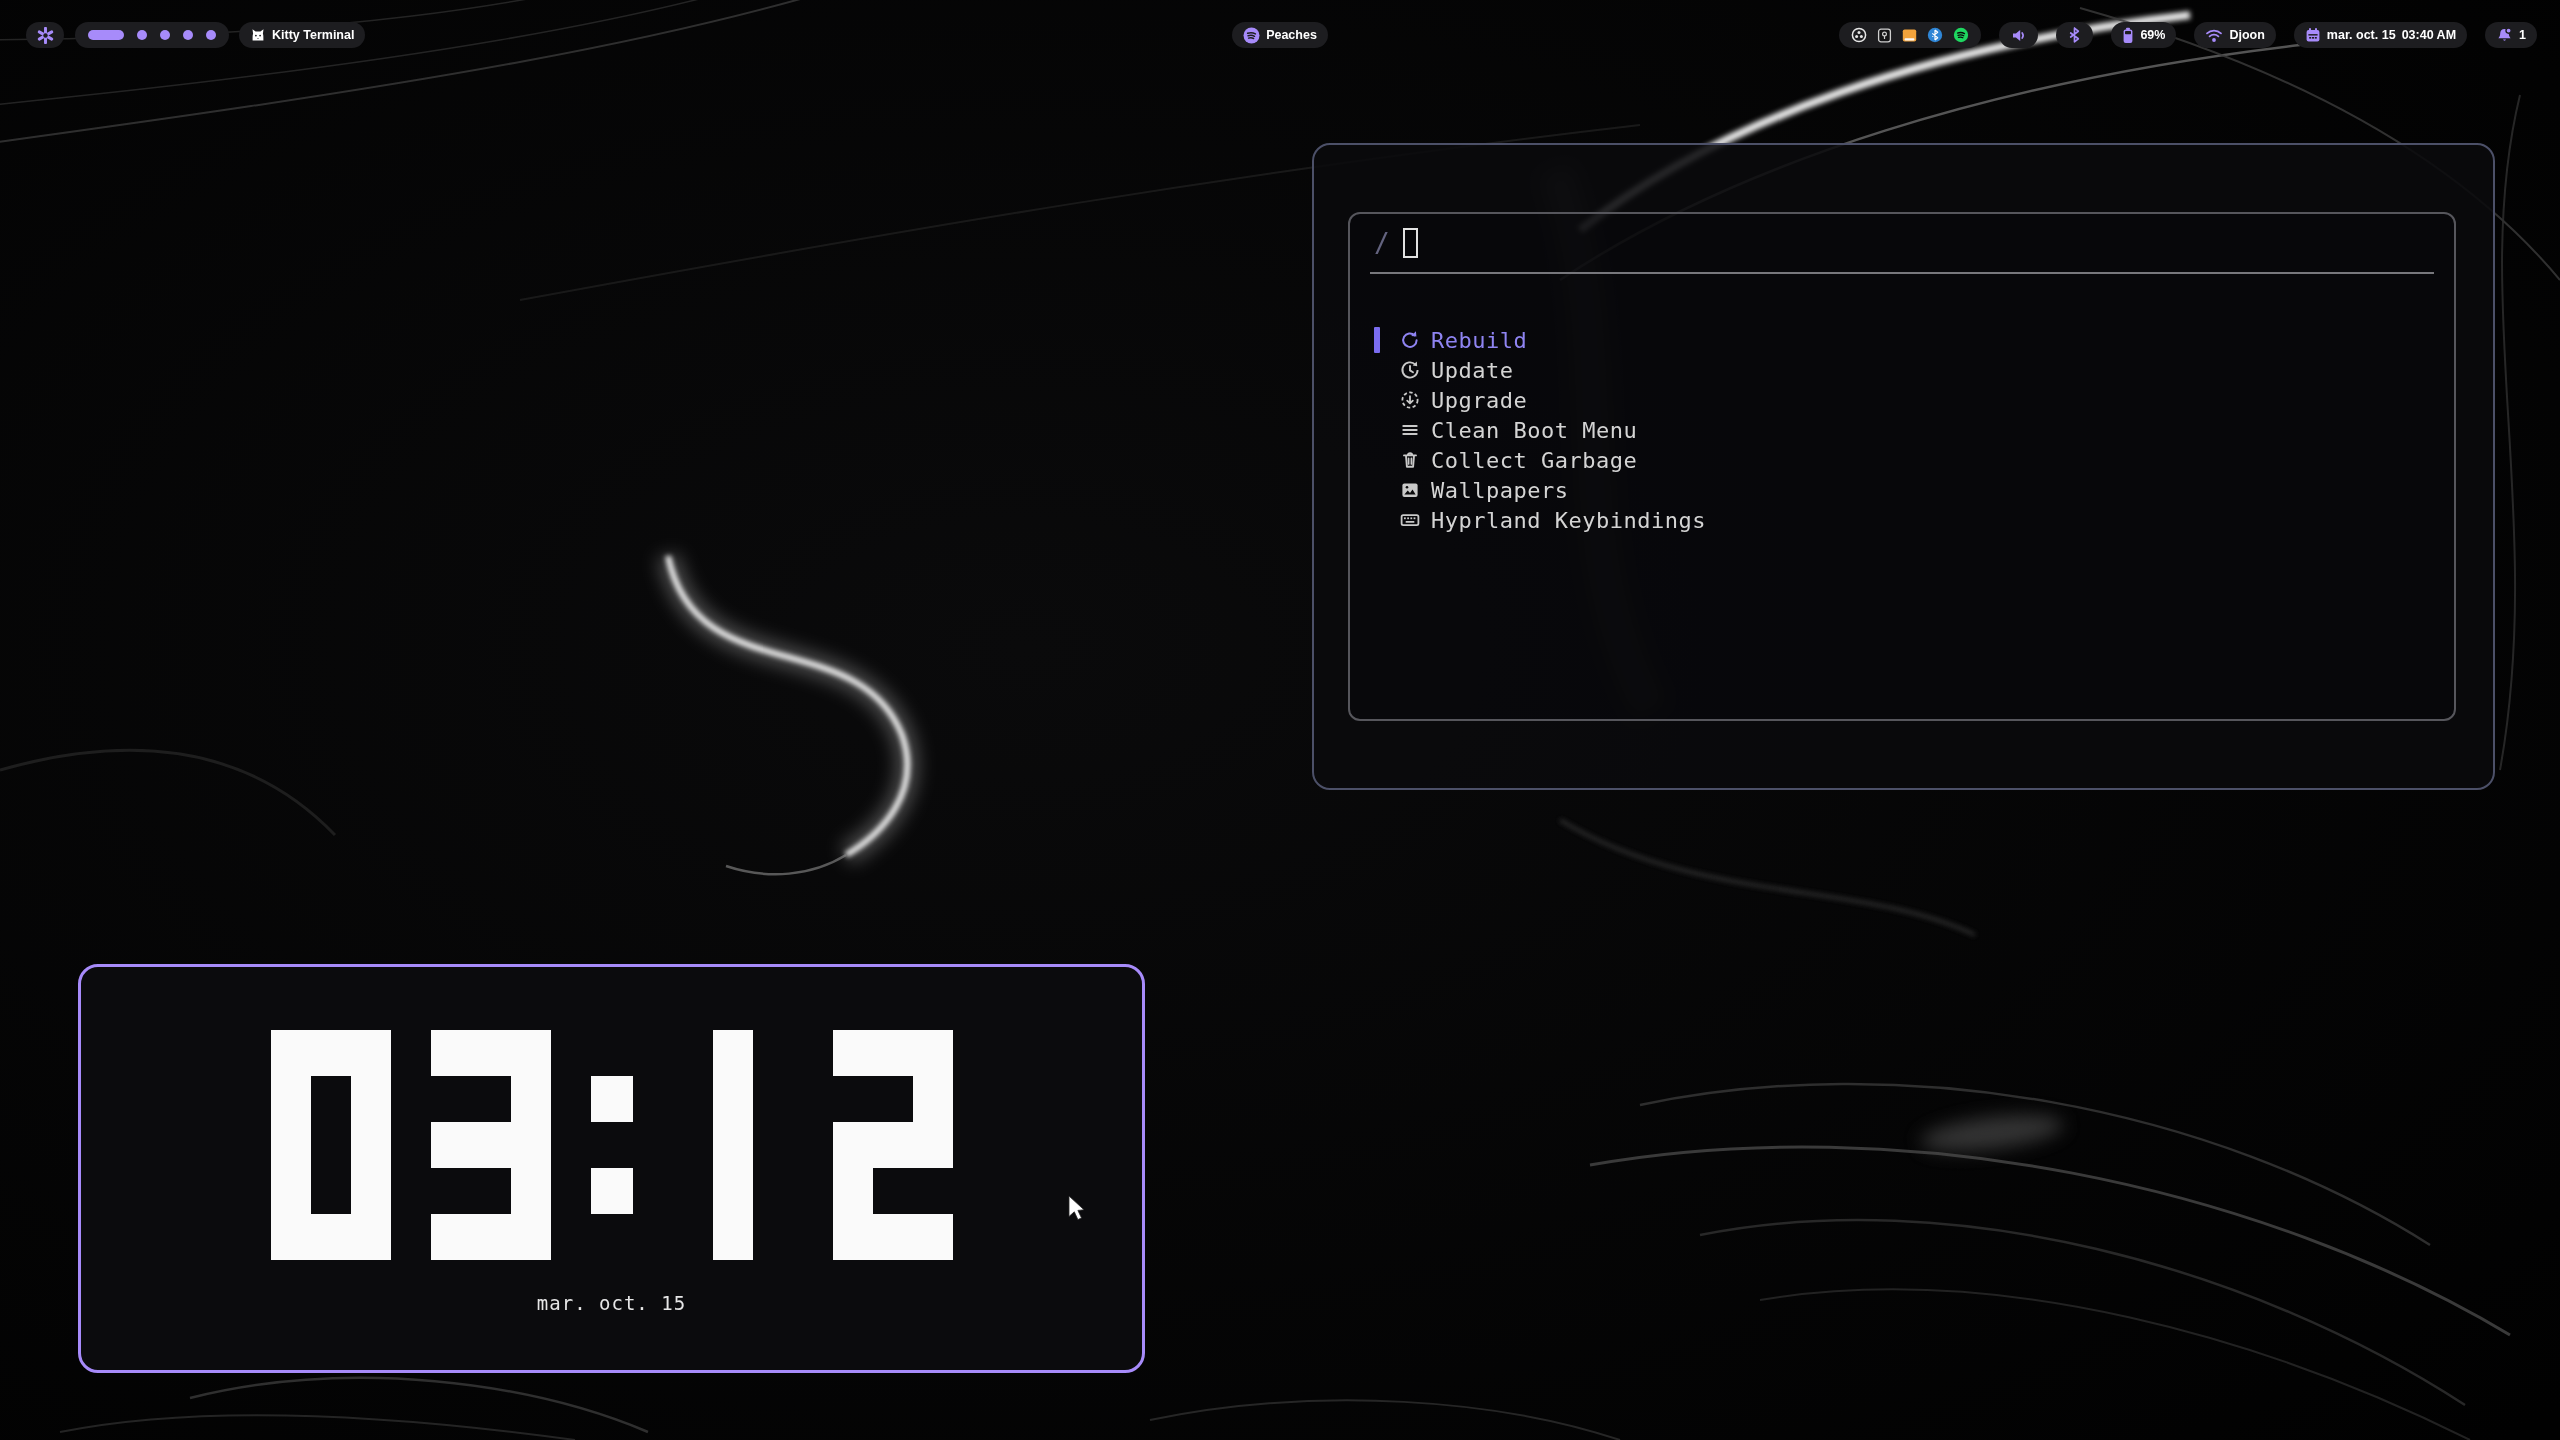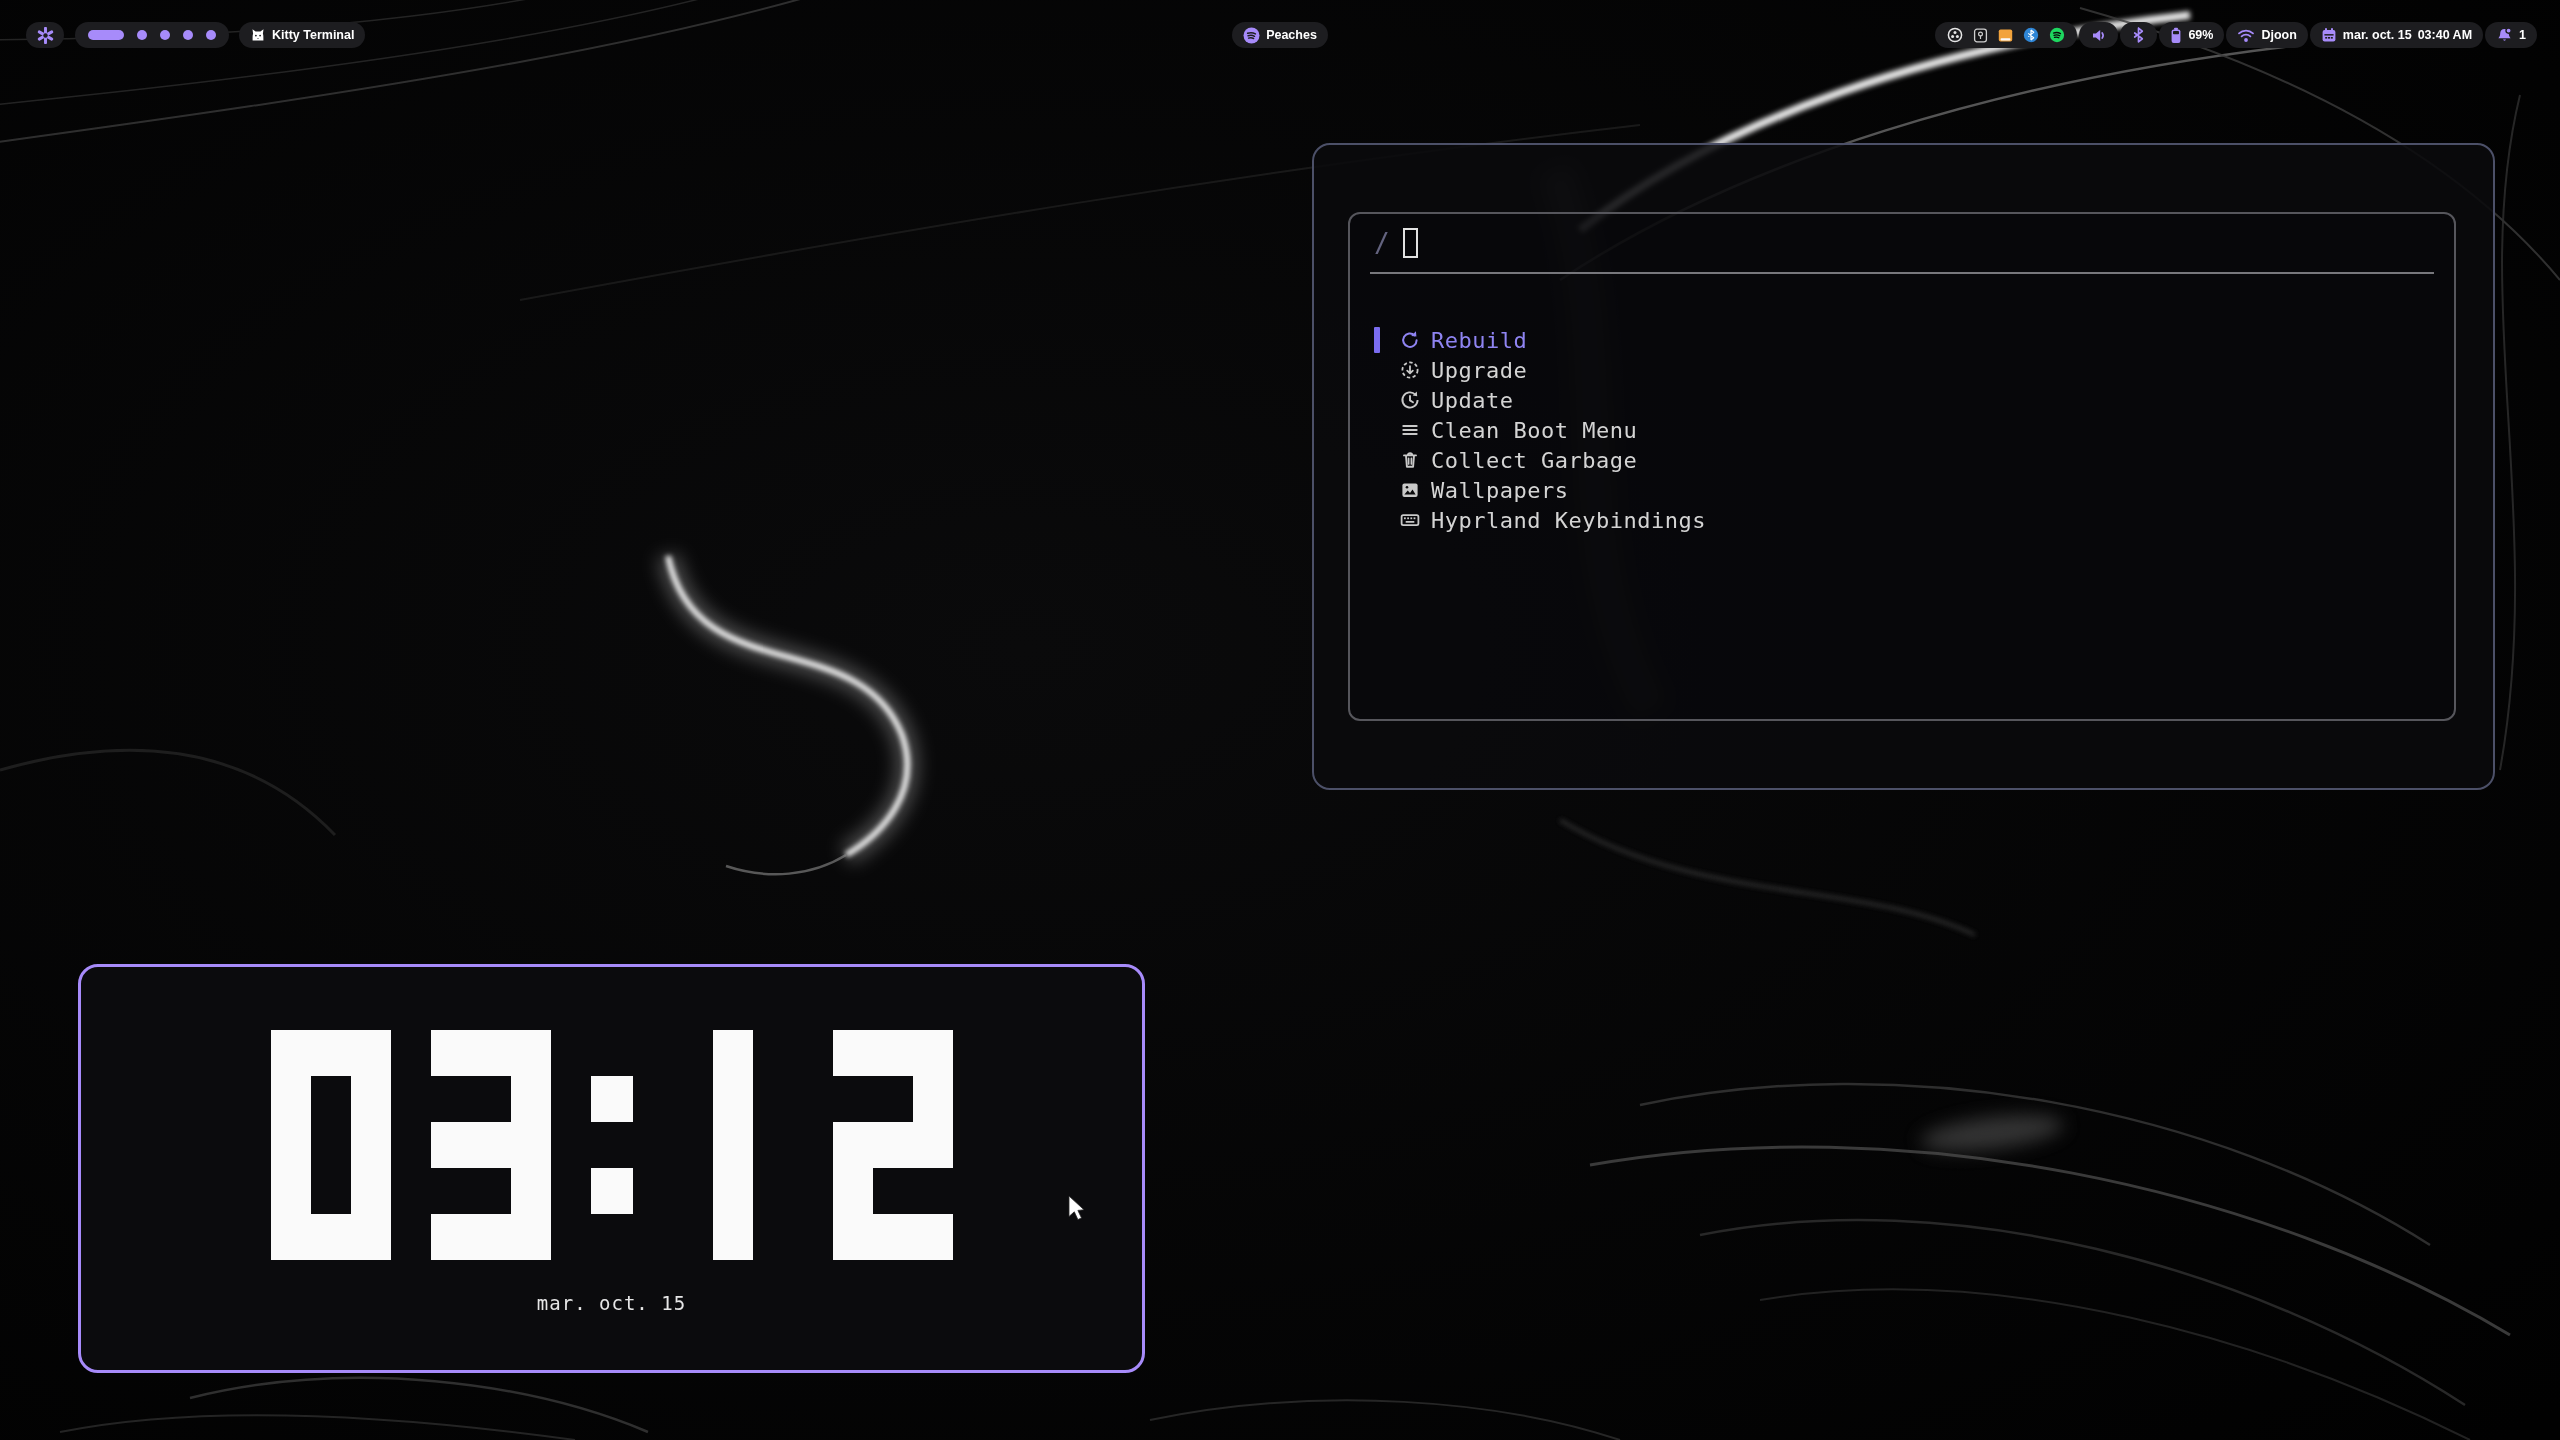--- a/index.html
+++ b/index.html
@@ -16,21 +16,21 @@
         display:flex;align-items:center;gap:6px;padding:0 11px;
         color:#fff;font-size:12.5px;font-weight:bold;white-space:nowrap;box-sizing:border-box;}
   .pill .lbl{line-height:26px;}
   .gear-pill{margin-left:26px;width:38px;justify-content:center;padding:0;}
   .ws-pill{margin-left:11px;gap:13px;padding:0 13px;}
   .ws-active{width:36px;height:10px;border-radius:5px;background:var(--accent);}
   .ws-dot{width:10px;height:10px;border-radius:50%;background:var(--accent);}
   .title-pill{margin-left:10px;}
   .center-wrap{position:absolute;left:0;top:22px;width:2560px;display:flex;justify-content:center;pointer-events:none;}
   .center-wrap .pill{pointer-events:auto;text-align:right;}
-  .right-wrap{position:absolute;right:23px;top:0;height:26px;display:flex;gap:2px;}
+  .right-wrap{position:absolute;right:23px;top:0;height:26px;display:flex;gap:18px;}
   .tray-pill{gap:10px;padding:0 12px;}
   .icon{display:inline-flex;align-items:center;justify-content:center;}
   
   .launcher{position:absolute;left:1312px;top:143px;width:1183px;height:647px;z-index:4;
             background:var(--panel-bg);border:2.5px solid var(--panel-border);
             border-radius:18px;box-sizing:border-box;}
   .launcher-inner{position:absolute;left:34px;top:67px;width:1108px;height:509px;
             border:2px solid var(--inner-border);border-radius:12px;box-sizing:border-box;
             background:rgba(5,5,7,0.25);}
   .search-row{height:58px;display:flex;align-items:center;padding-left:24px;
@@ -291,37 +291,37 @@
             <polygon points="16.9,2.3 17.4,7.6 12.2,6.9" fill="currentColor"></polygon>
           </svg>
         </span>
         <span class="mlabel">Rebuild</span>
       </div>
 
       <div class="menu-row">
         <span class="sel-bar"></span>
         <span class="micon">
           <svg width="22" height="22" viewBox="0 0 22 22">
-            <circle cx="11" cy="11" r="7.6" fill="none" stroke="currentColor" stroke-width="1.8" stroke-dasharray="3.4 2.4"></circle>
-            <path d="M11,7.2 V14 M8.2,11.6 L11,14.4 L13.8,11.6" fill="none" stroke="currentColor" stroke-width="1.8" stroke-linecap="round" stroke-linejoin="round"></path>
-          </svg>
-        </span>
-        <span class="mlabel">Upgrade</span>
-      </div>
-
-      <div class="menu-row">
-        <span class="sel-bar"></span>
-        <span class="micon">
-          <svg width="22" height="22" viewBox="0 0 22 22">
             <path d="M18.6,11 a7.6,7.6 0 1 1 -2.2,-5.4" fill="none" stroke="currentColor" stroke-width="1.9"></path>
             <polygon points="17.8,2.6 18.2,7.2 13.7,6.6" fill="currentColor"></polygon>
             <path d="M11,7 V11.4 L14,13.2" fill="none" stroke="currentColor" stroke-width="1.9" stroke-linecap="round"></path>
           </svg>
         </span>
         <span class="mlabel">Update</span>
+      </div>
+
+      <div class="menu-row">
+        <span class="sel-bar"></span>
+        <span class="micon">
+          <svg width="22" height="22" viewBox="0 0 22 22">
+            <circle cx="11" cy="11" r="7.6" fill="none" stroke="currentColor" stroke-width="1.8" stroke-dasharray="3.4 2.4"></circle>
+            <path d="M11,7.2 V14 M8.2,11.6 L11,14.4 L13.8,11.6" fill="none" stroke="currentColor" stroke-width="1.8" stroke-linecap="round" stroke-linejoin="round"></path>
+          </svg>
+        </span>
+        <span class="mlabel">Upgrade</span>
       </div>
 
       <div class="menu-row">
         <span class="sel-bar"></span>
         <span class="micon">
           <svg width="22" height="22" viewBox="0 0 22 22">
             <path d="M4.4,7 h13.2 M4.4,11 h13.2 M4.4,15 h13.2" stroke="currentColor" stroke-width="2.2" stroke-linecap="round"></path>
           </svg>
         </span>
         <span class="mlabel">Clean Boot Menu</span>

